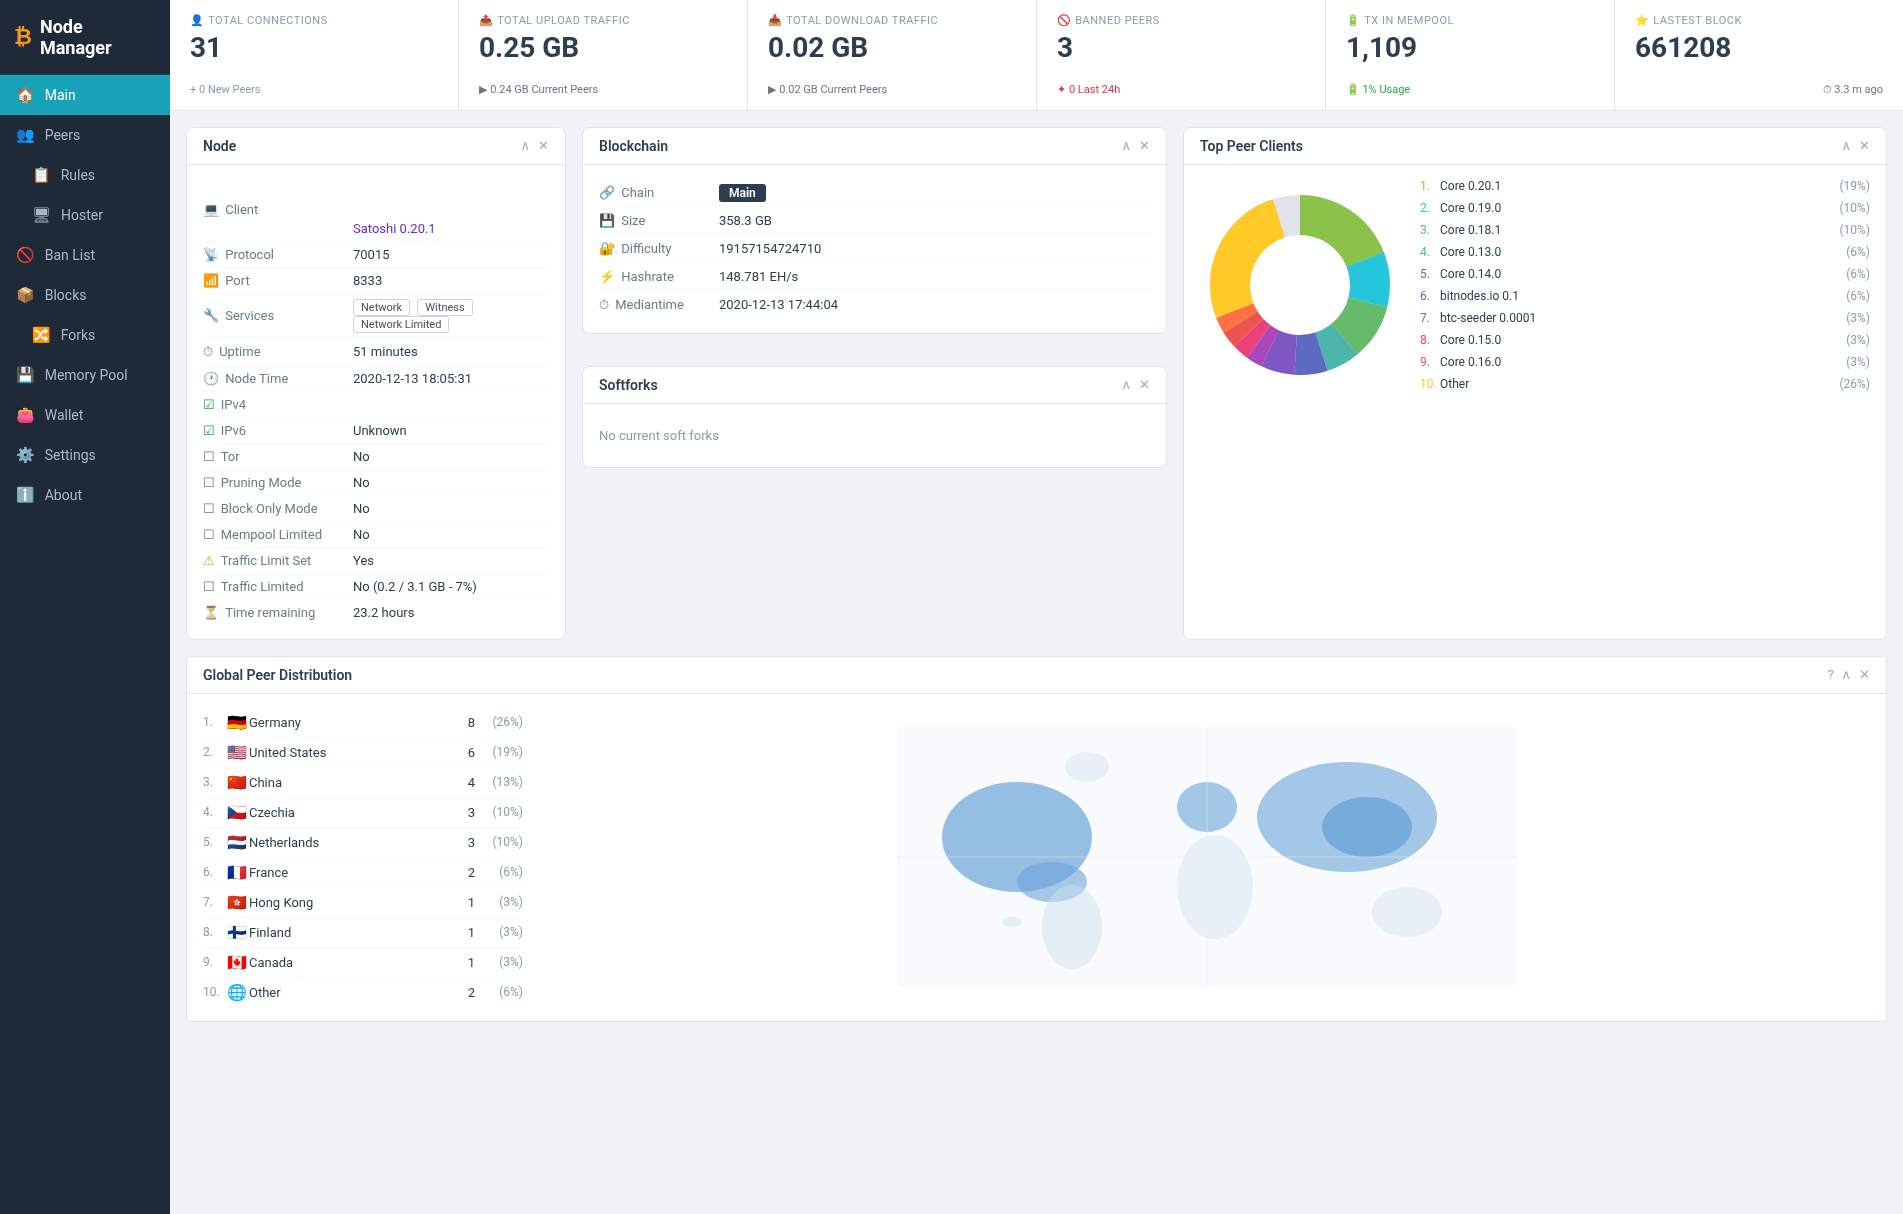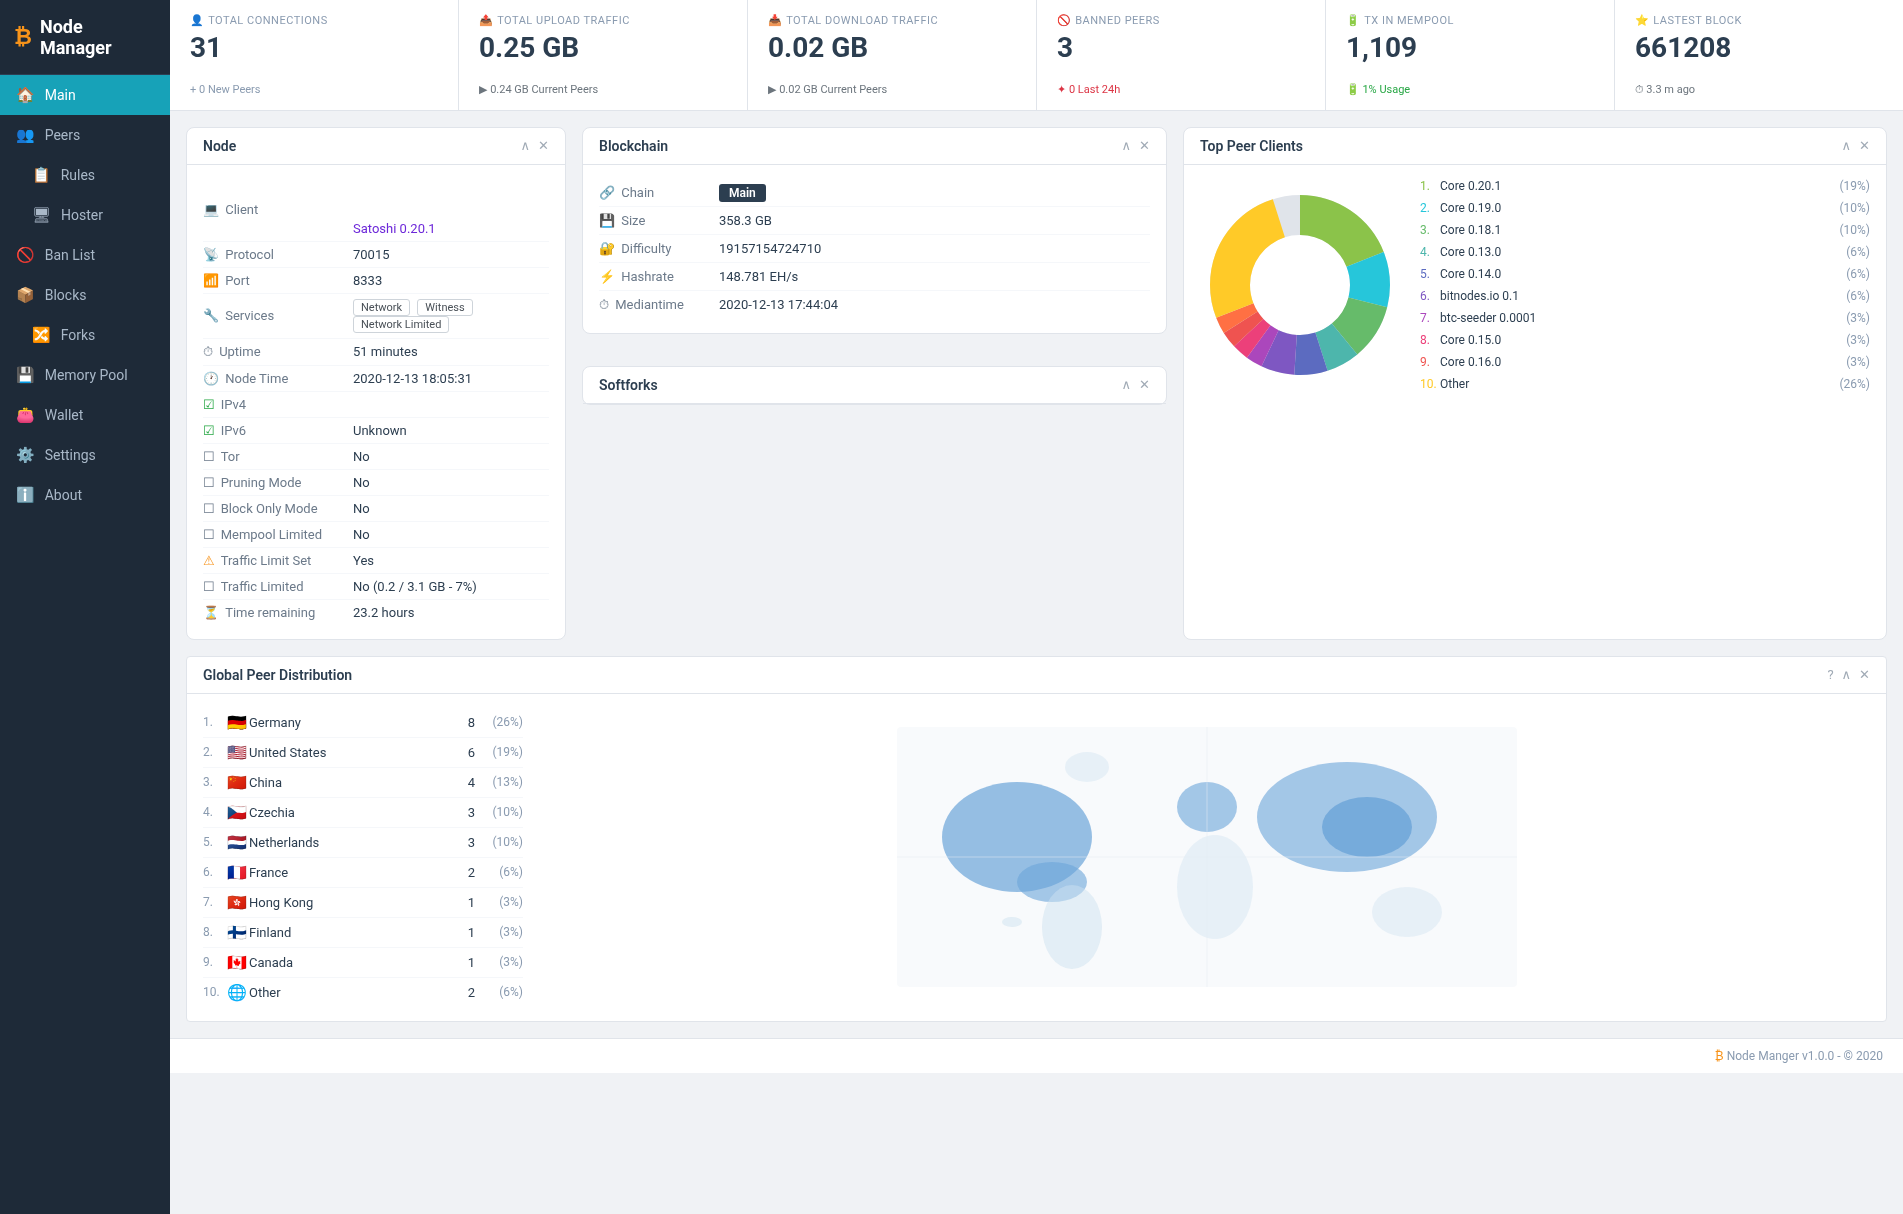--- a/index.html
+++ b/index.html
@@ -184,21 +184,21 @@
       <div class="stat-sub" style="color:#28a745;">
         <span>🔋 1% Usage</span>
       </div>
     </div>
     <div class="stat-card">
       <div class="stat-label">
         <span>⭐</span>
         <span>Lastest Block</span>
       </div>
       <div class="stat-value">661208</div>
-      <div class="stat-sub" style="color:#6c757d;">
+      <div class="stat-sub" style="color:#6c757d;justify-content:flex-end;">
         <span>⏱ 3.3 m ago</span>
       </div>
     </div>
   </div>
 
   <div class="content-area">
 
     <div class="cards-row">
 
       <div class="panel node-panel">
@@ -312,20 +312,23 @@
           </div>
         </div>
 
         <div class="panel">
           <div class="panel-header">
             <span class="panel-title">Softforks</span>
             <div class="panel-controls">
               <span>∧</span>
               <span>✕</span>
             </div>
+          </div>
+          <div class="panel-body">
+            <div style="color:#8a9bb0; font-size:13px; padding:10px 0;">No current soft forks</div>
           </div>
         </div>
       </div>
 
       <div class="panel" style="flex:1.2;">
         <div class="panel-header">
           <span class="panel-title">Top Peer Clients</span>
           <div class="panel-controls">
             <span>∧</span>
             <span>✕</span>
@@ -514,18 +517,14 @@
 
             <line x1="0" y1="130" x2="620" y2="130" stroke="#e0e8f0" stroke-width="0.5"></line>
             <line x1="310" y1="0" x2="310" y2="260" stroke="#e0e8f0" stroke-width="0.5"></line>
           </svg>
         </div>
       </div>
     </div>
 
   </div>
 
-  <div class="footer">
-    <span style="color:#f7931a;">₿</span>
-    <span>Node Manger v1.0.0 - © 2020</span>
-  </div>
 
 </div>
 
 </body></html>

